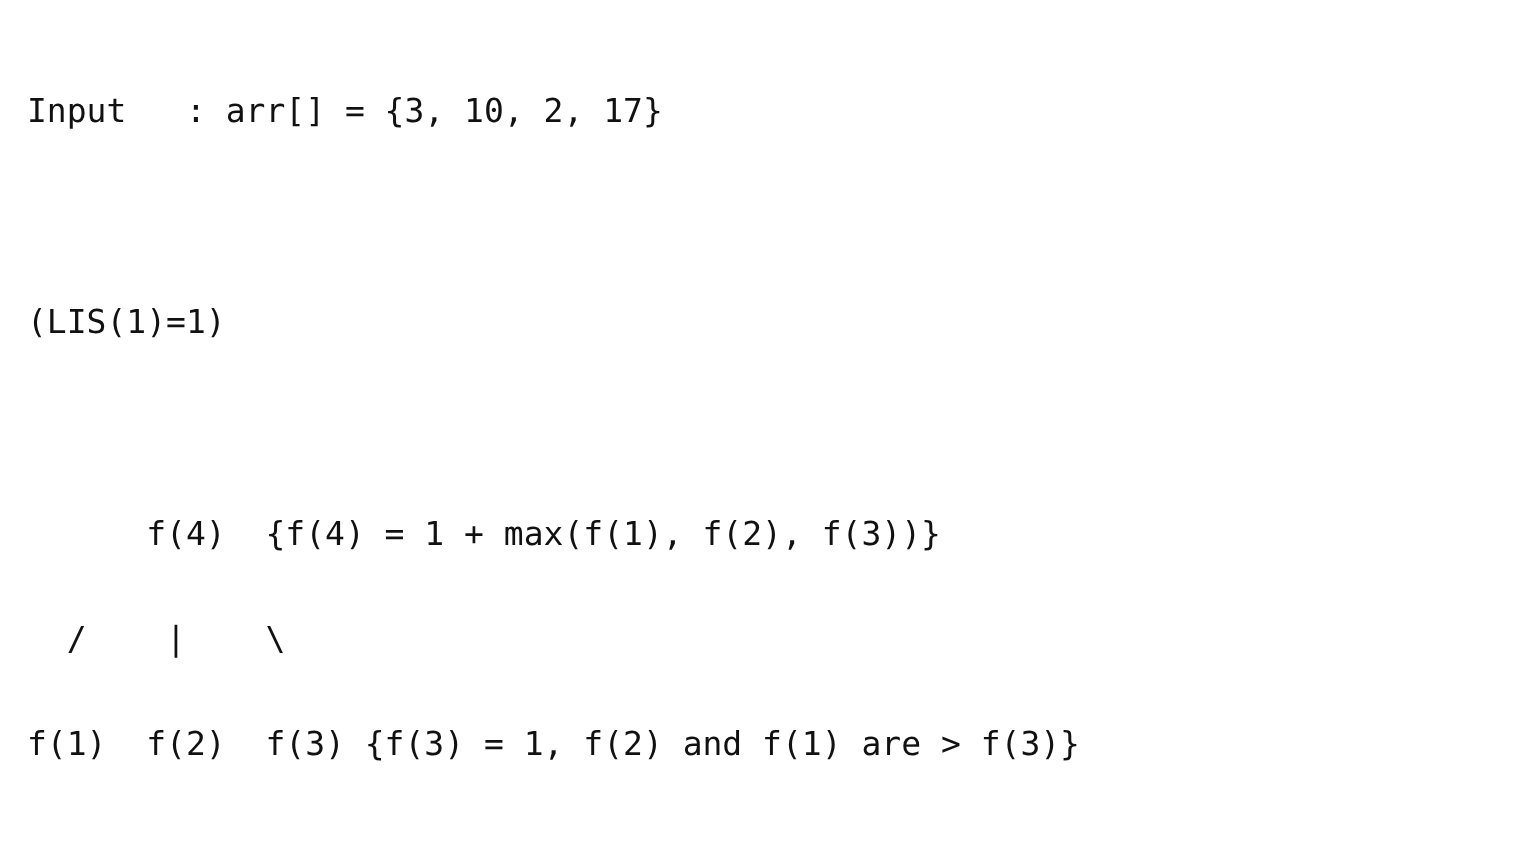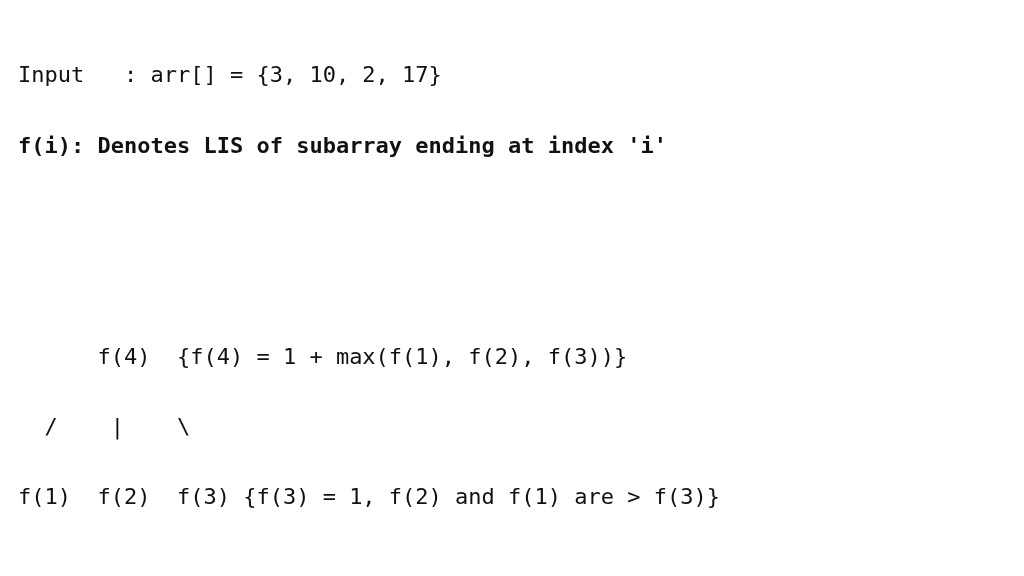--- a/index.html
+++ b/index.html
@@ -18,23 +18,23 @@
     white-space: pre;
   }
   .bold { font-weight: 700; }
 </style>
 </head>
 <body>
 
 <div class="page">
 <span>Input   : arr[] = {3, 10, 2, 17}
 </span>
-<span class="bold">f(i): Denotes LIS of subarray ending at index 'i'
+<span>
 </span>
-<span>
+<span>(LIS(1)=1)
 </span>
 <span>
 </span>
 <span>      f(4)  {f(4) = 1 + max(f(1), f(2), f(3))}
 </span>
 <span>  /    |    \
 </span>
 <span>f(1)  f(2)  f(3) {f(3) = 1, f(2) and f(1) are &gt; f(3)}
 </span>
 

